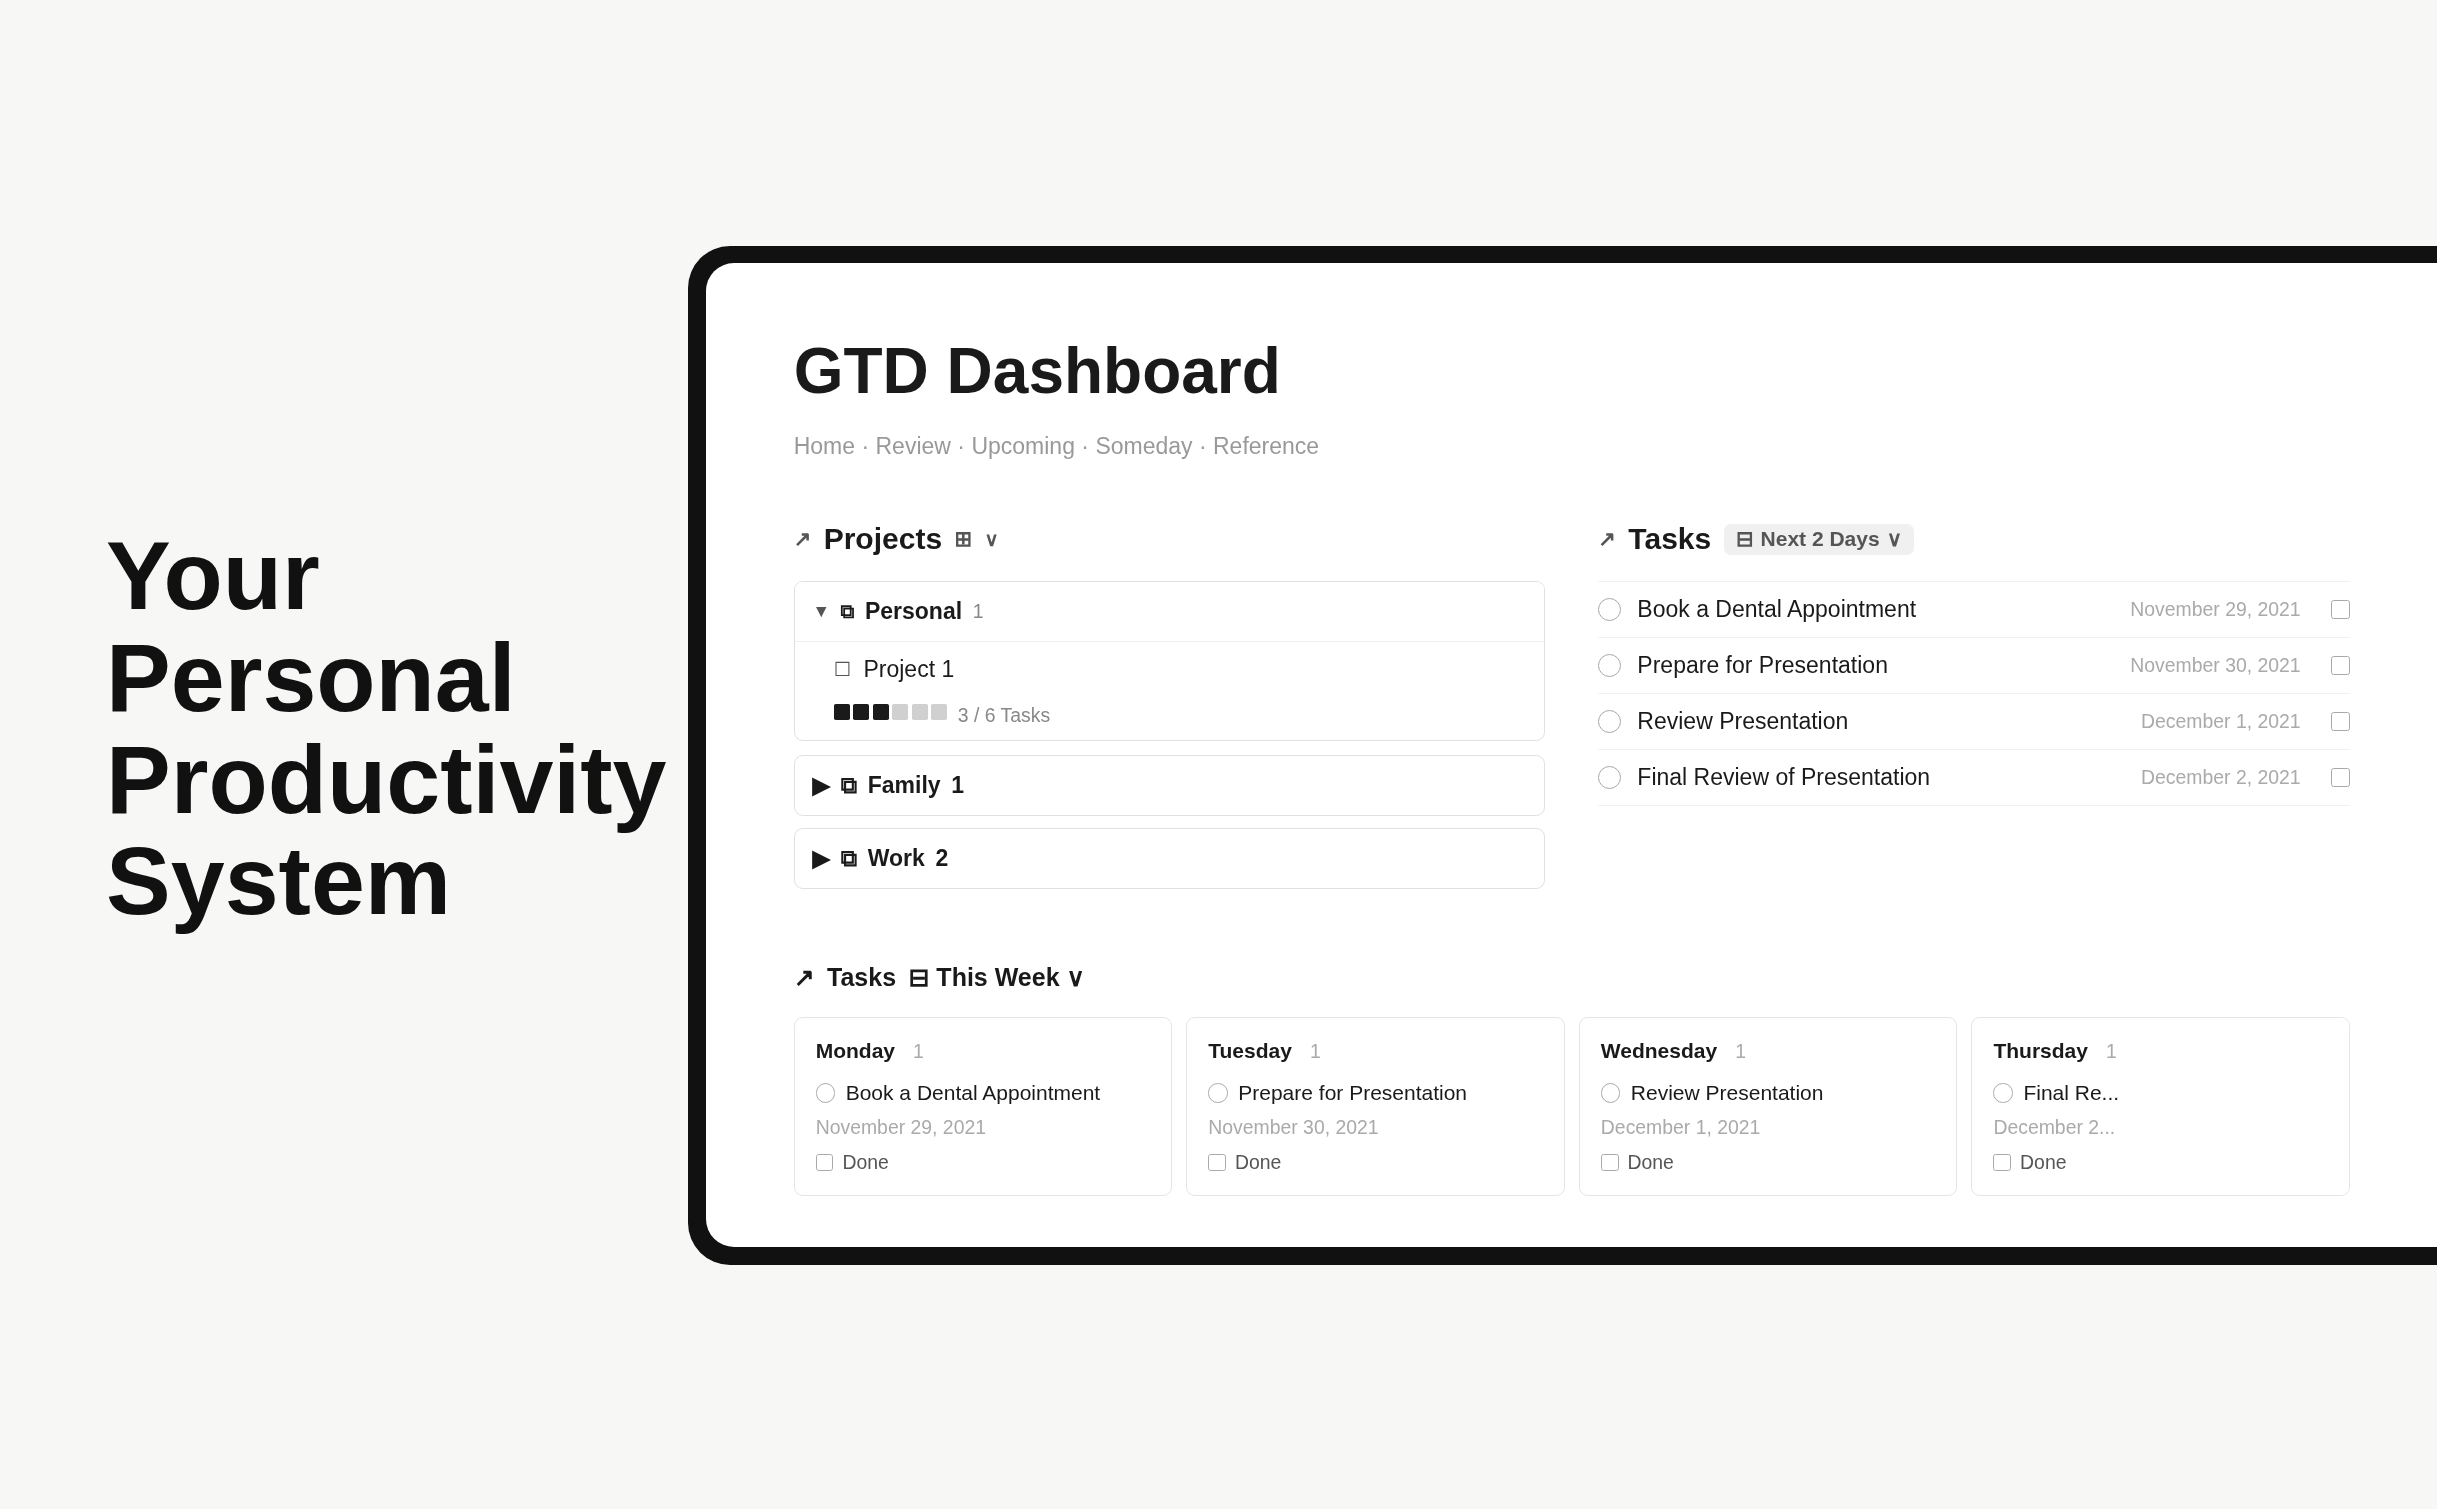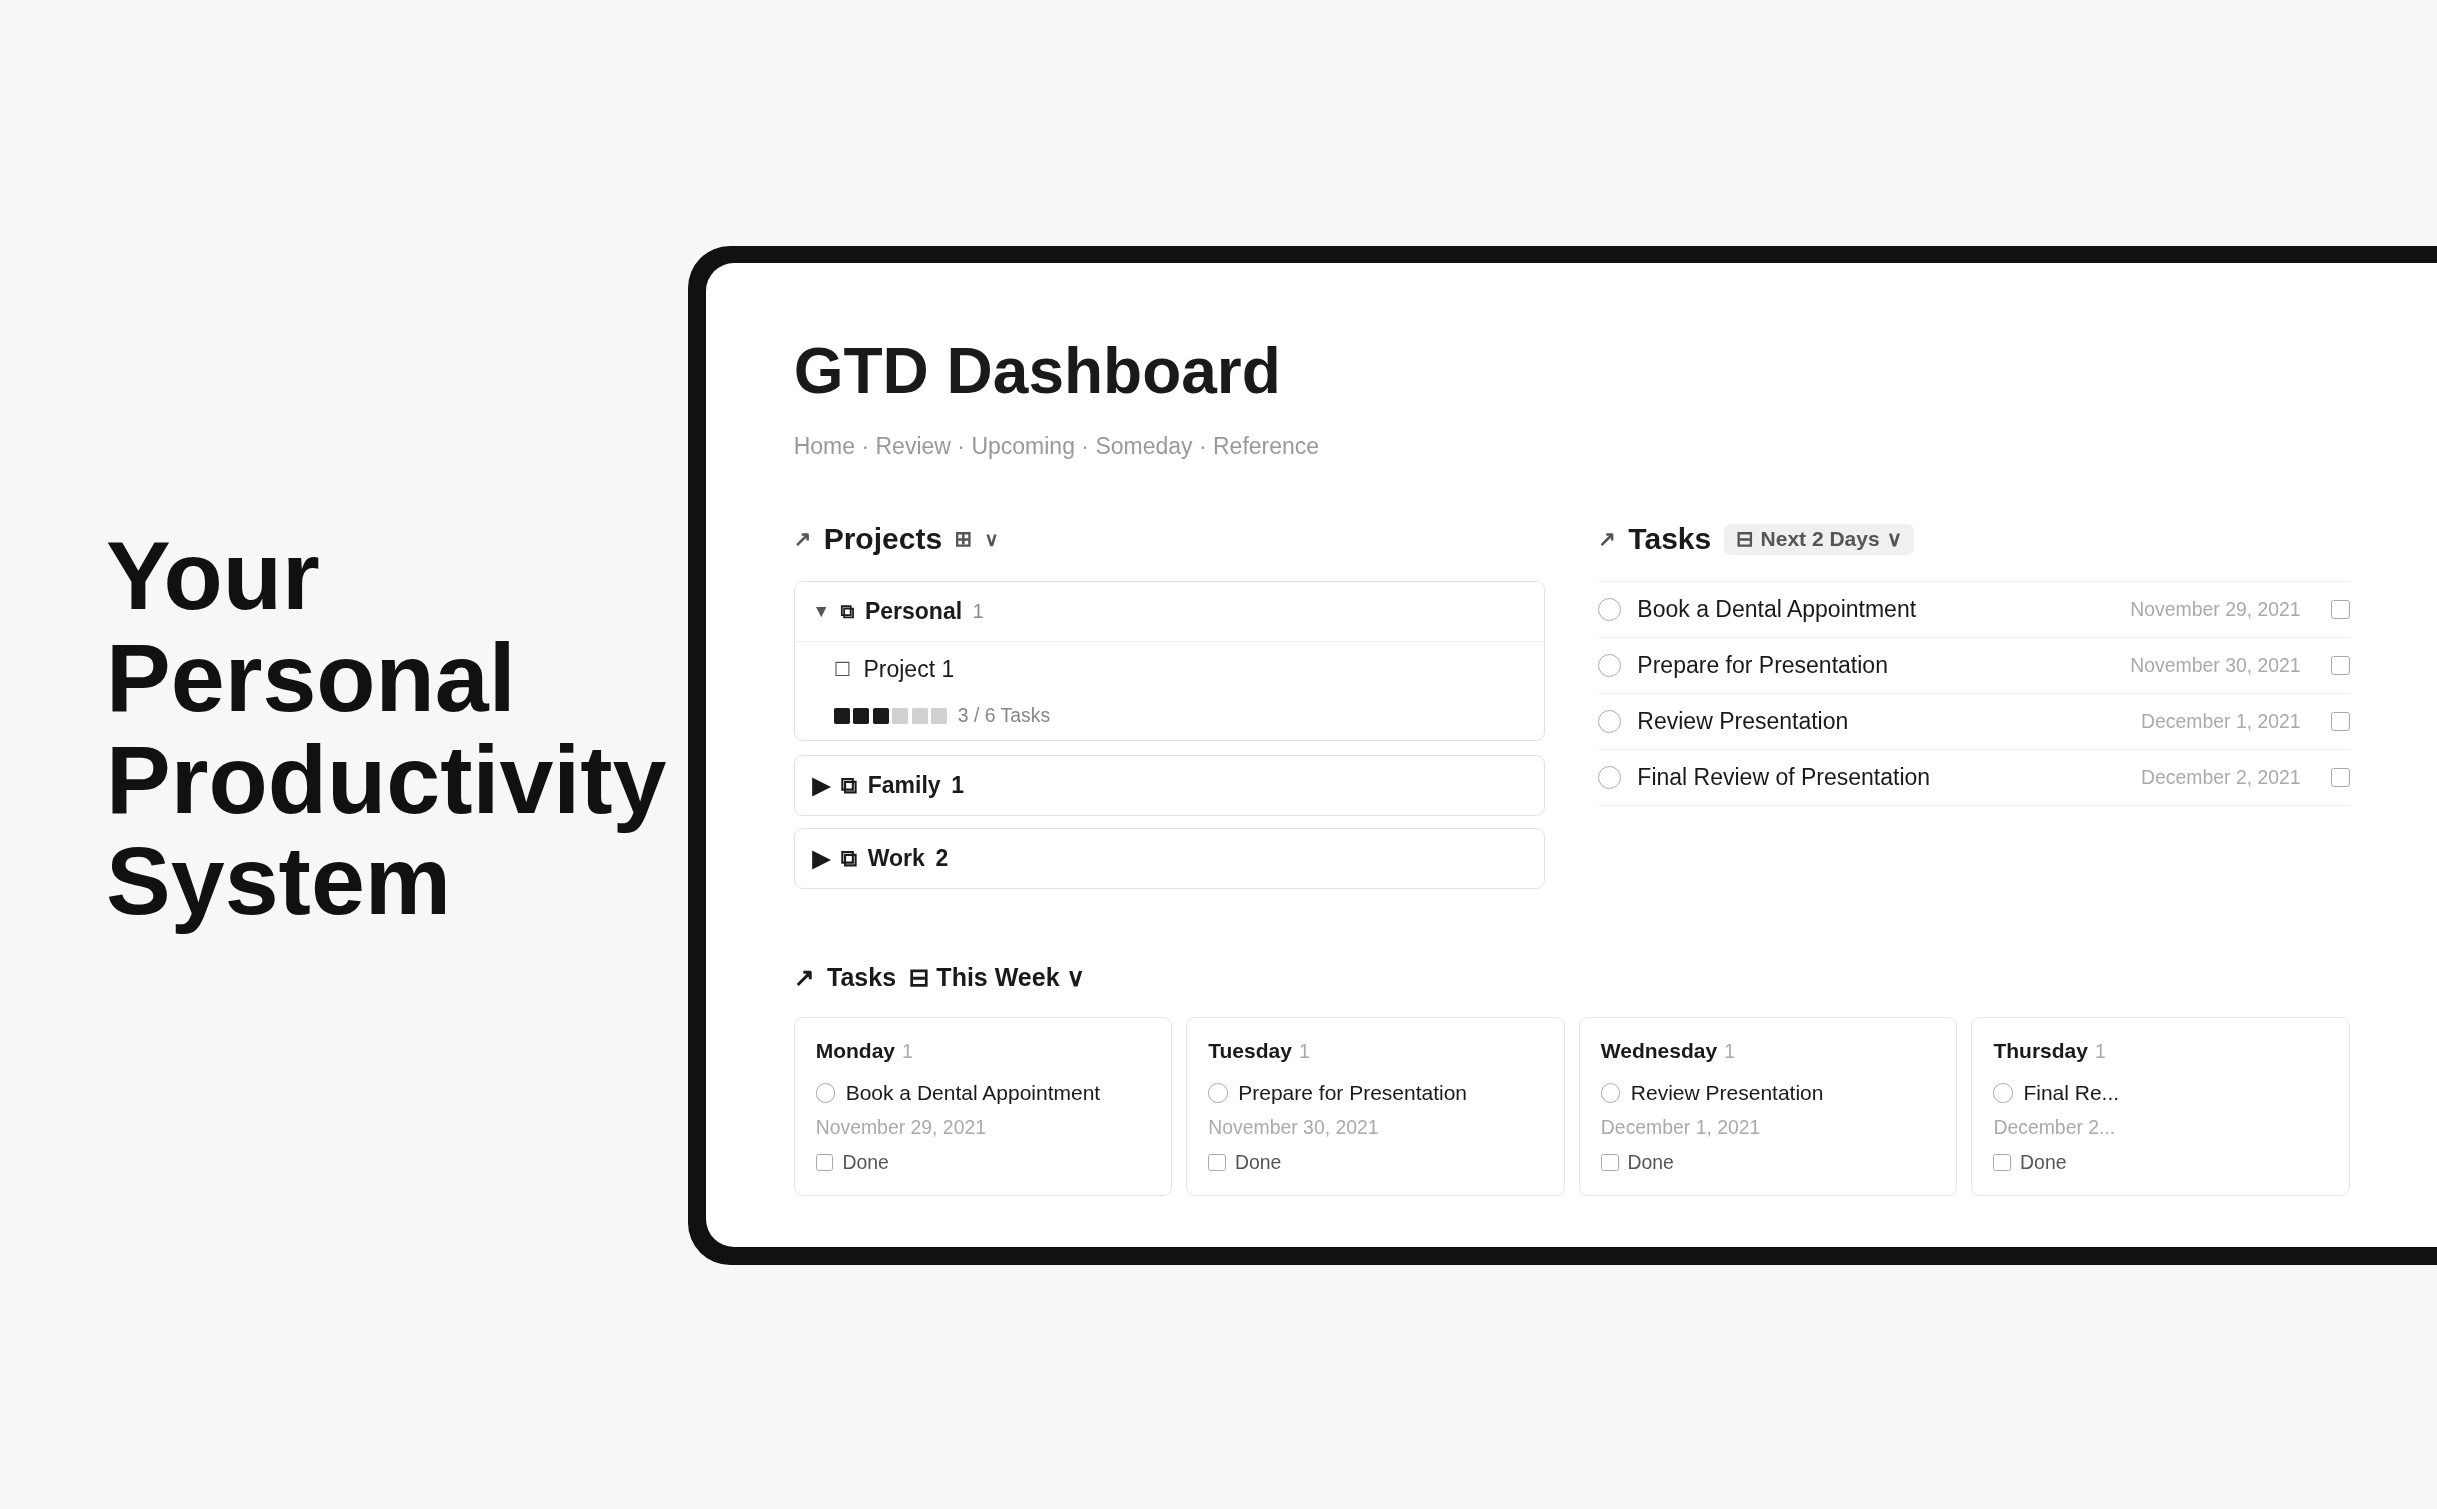--- a/index.html
+++ b/index.html
@@ -179,21 +179,20 @@
       cursor: pointer;
     }
 
     .project-item .folder-icon {
       font-size: 19.4px;
       color: #555;
     }
 
     .progress-bar-container {
       display: flex;
-      align-items: center;
       gap: 10.6px;
       margin-top: 7px;
       padding-left: 39px;
       padding-bottom: 12.4px;
     }
 
     .progress-squares {
       display: flex;
       gap: 3.5px;
     }
@@ -307,21 +306,21 @@
       margin-right: 0;
     }
 
     .week-col-header {
       font-size: 21px;
       font-weight: 600;
       color: #1a1a1a;
       margin-bottom: 17.7px;
       display: flex;
       align-items: center;
-      gap: 7px;
+      gap: 18px;
     }
 
     .week-col-count {
       font-size: 19.4px;
       color: #aaa;
       font-weight: 400;
     }
 
     .week-task-name {
       display: flex;

